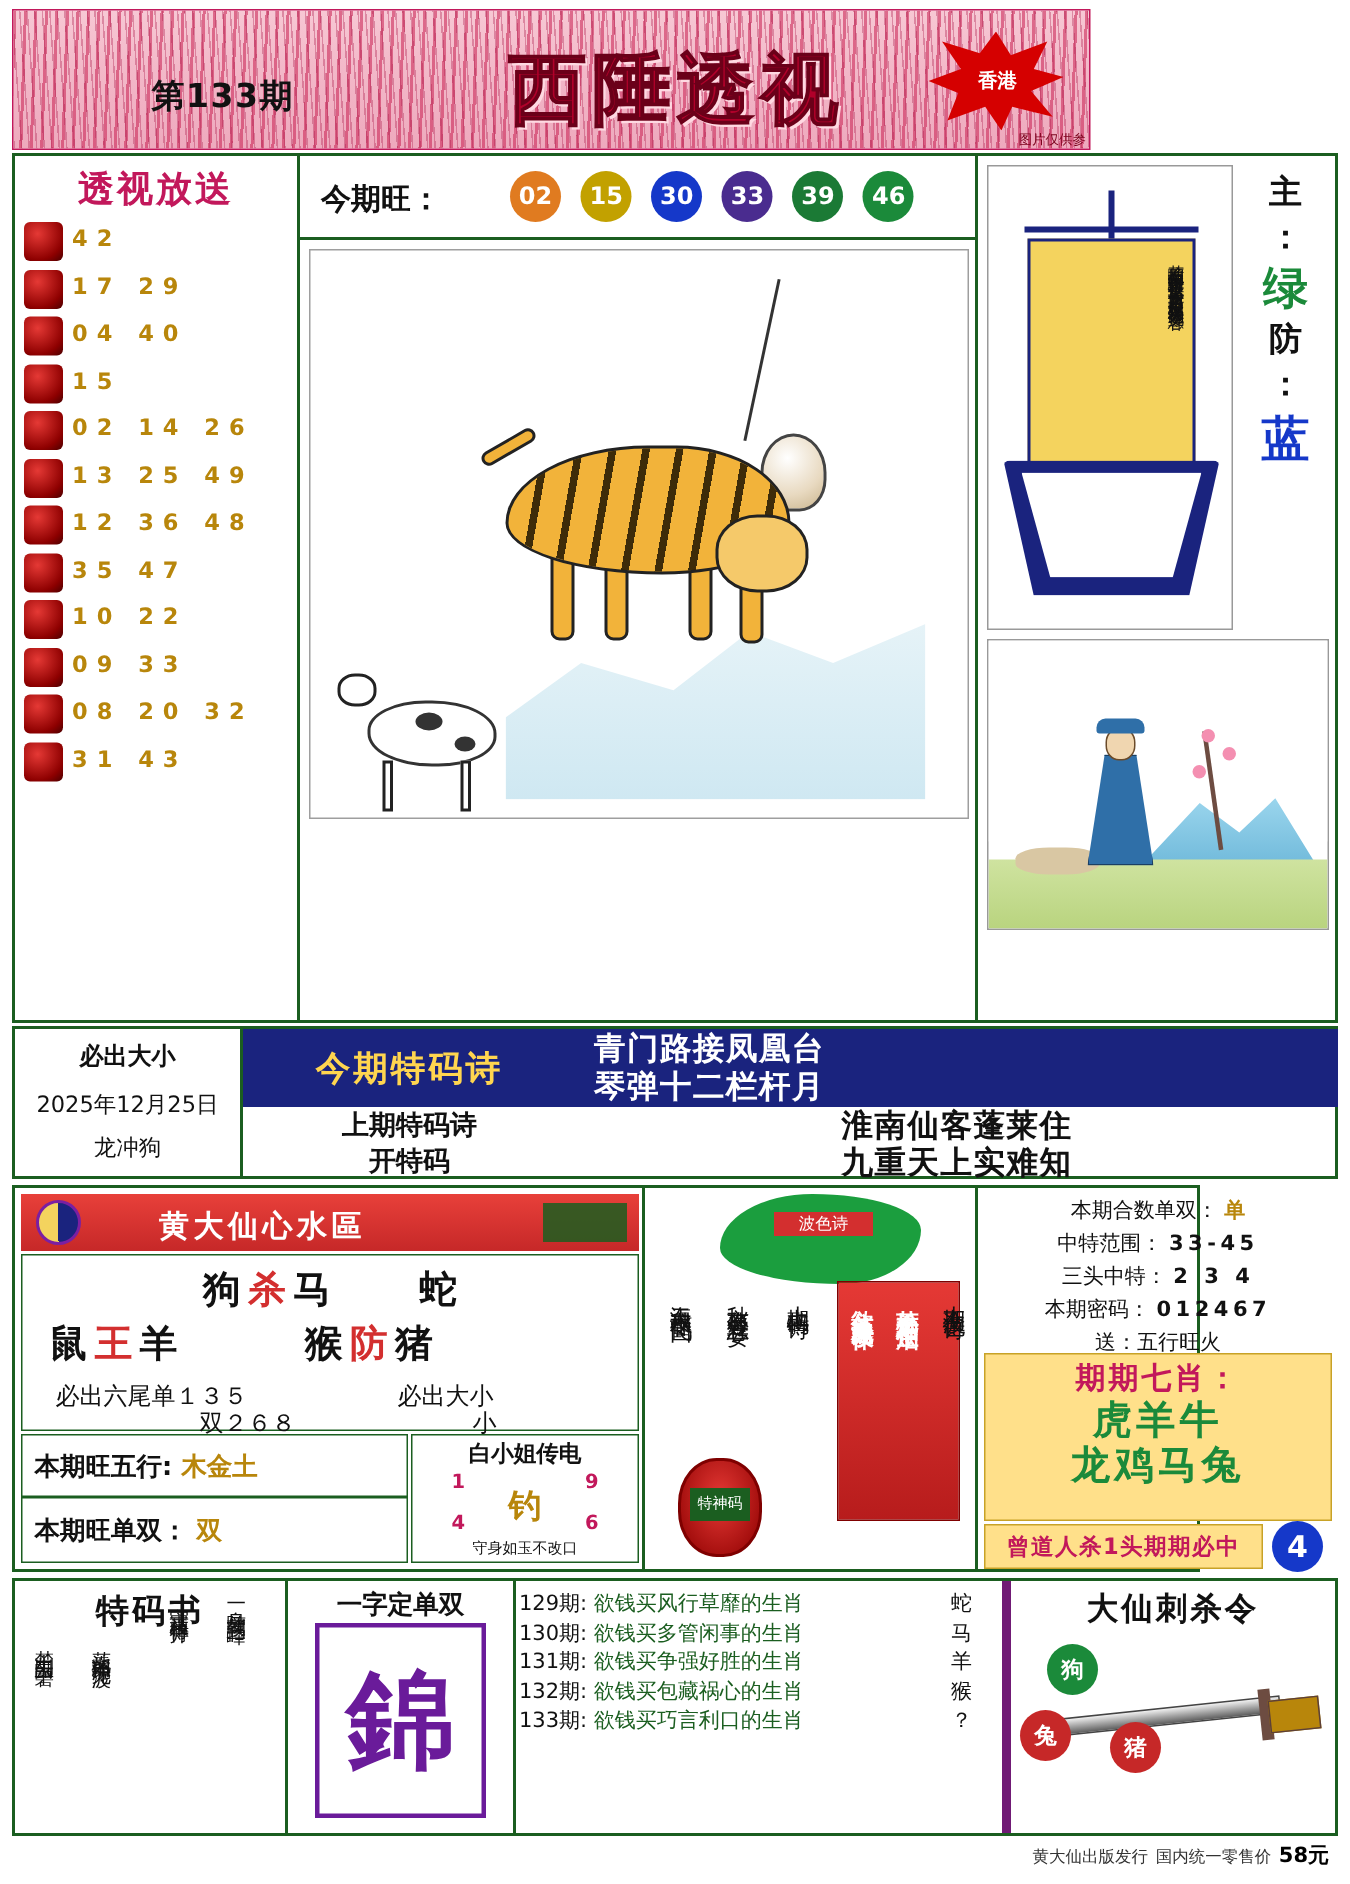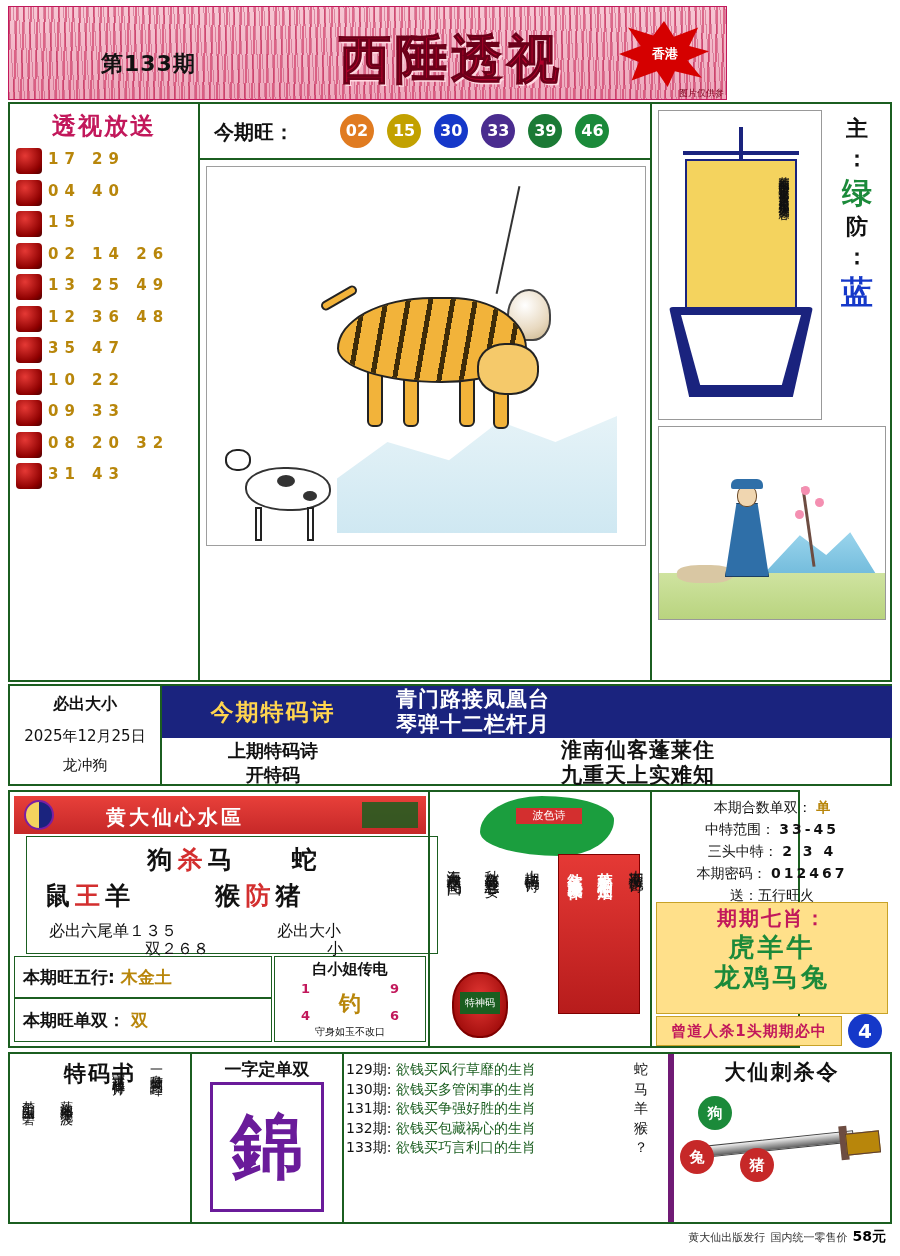--- a/index.html
+++ b/index.html
@@ -291,21 +291,21 @@
     position:absolute; left: 10px; top: 4px; width: 30px; height: 30px;
     border-radius: 50%;
     background: conic-gradient(#1a237e 0 50%, #f4d35e 50% 100%);
     border: 2px solid #7b1fa2;
   }
   .huang-corner {
     position:absolute; right: 8px; top: 6px; width: 56px; height: 26px;
     background:#1b5e20; opacity:.85;
   }
   .kill-box {
-    position:absolute; left: 16px; top: 44px; width: 412px; height: 118px;
+    position:absolute; left: 4px; top: 44px; width: 412px; height: 118px;
     border: 1px solid #1b5e20;
   }
   .kill-row1 { position:absolute; left:0; top: 6px; width:100%; text-align:center; }
   .kw { font-size: 25px; font-weight:bold; color:#111; }
   .kw-red { color:#d32f2f; }
   .kill-row2 { position:absolute; left:0; top: 42px; width:100%; }
   .must-row {
     position:absolute; left: 0; top: 84px; width: 100%;
     font-size: 16px; color:#111;
   }
@@ -484,20 +484,24 @@
     <div class="star-text">香港</div>
     <div class="sub-badge">第六版</div>
     <div class="banner-small">图片仅供参考</div>
   </div>
 
   <div class="upper">
 
     <div class="left-col">
       <div class="lc-title">透视放送</div>
       <div class="zodiac-list">
+        <div class="z-row">
+          <div class="z-icon"></div>
+          <div class="z-nums">42</div>
+        </div>
         <div class="z-row">
           <div class="z-icon"></div>
           <div class="z-nums">17 29</div>
         </div>
         <div class="z-row">
           <div class="z-icon"></div>
           <div class="z-nums">04 40</div>
         </div>
         <div class="z-row">
           <div class="z-icon"></div>

